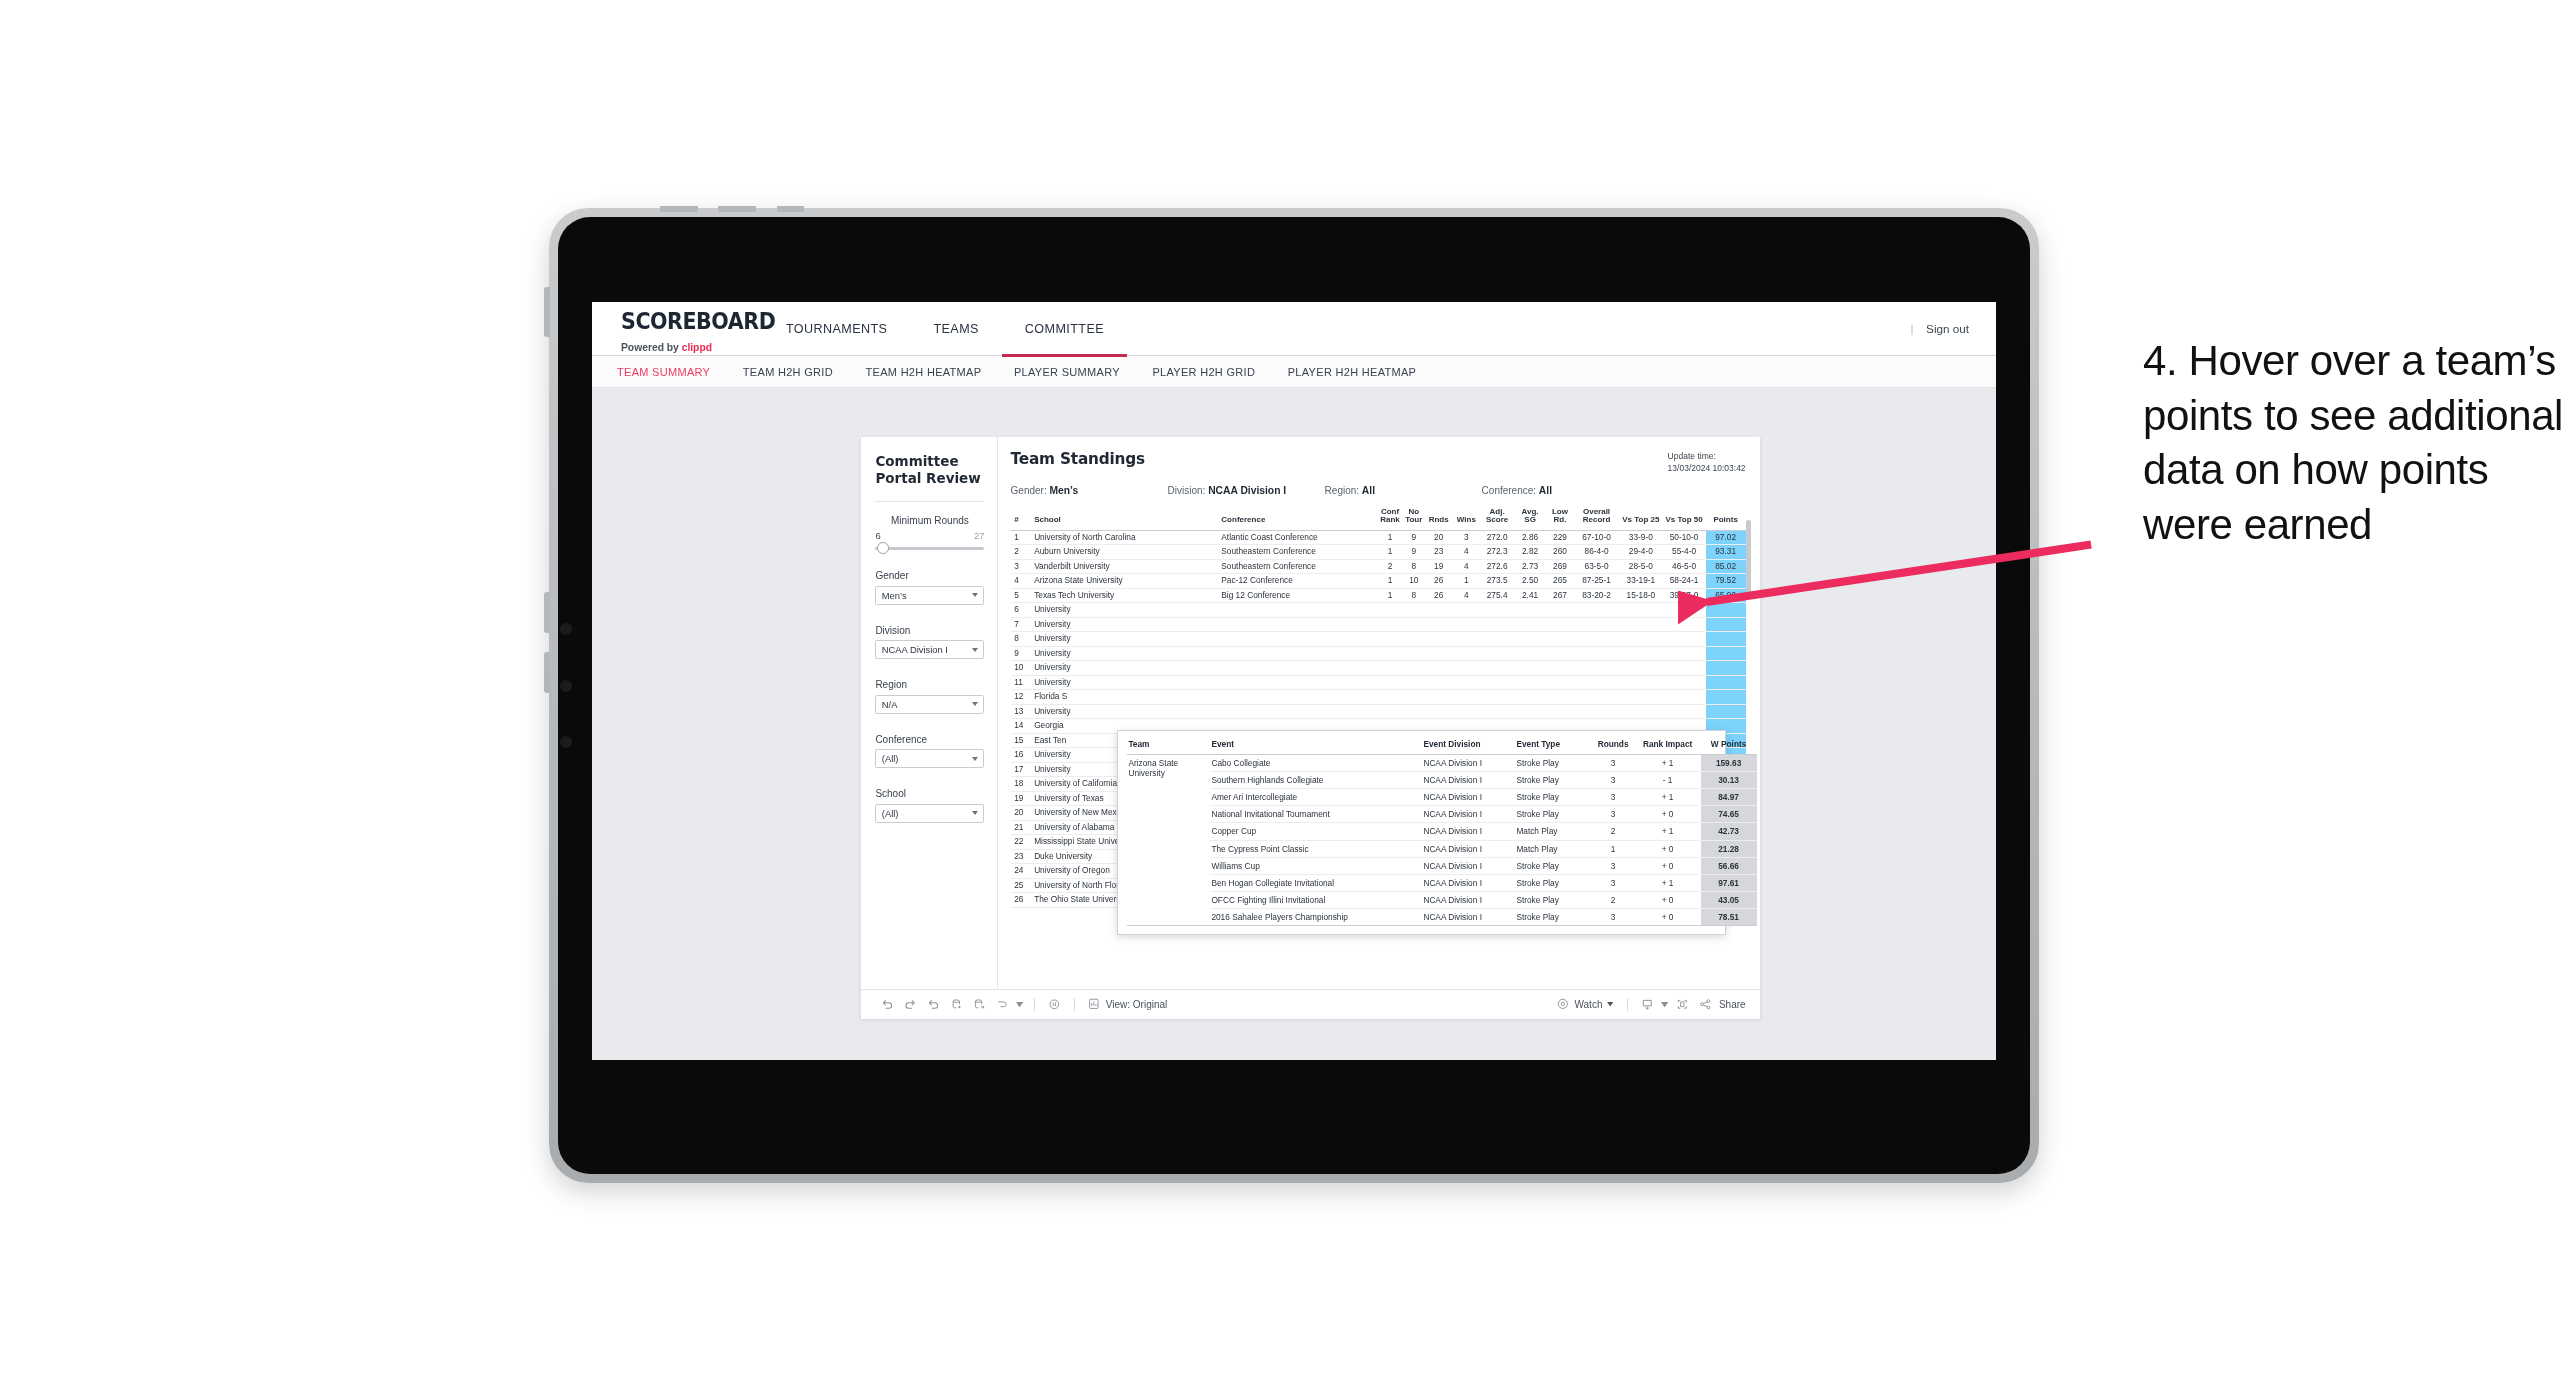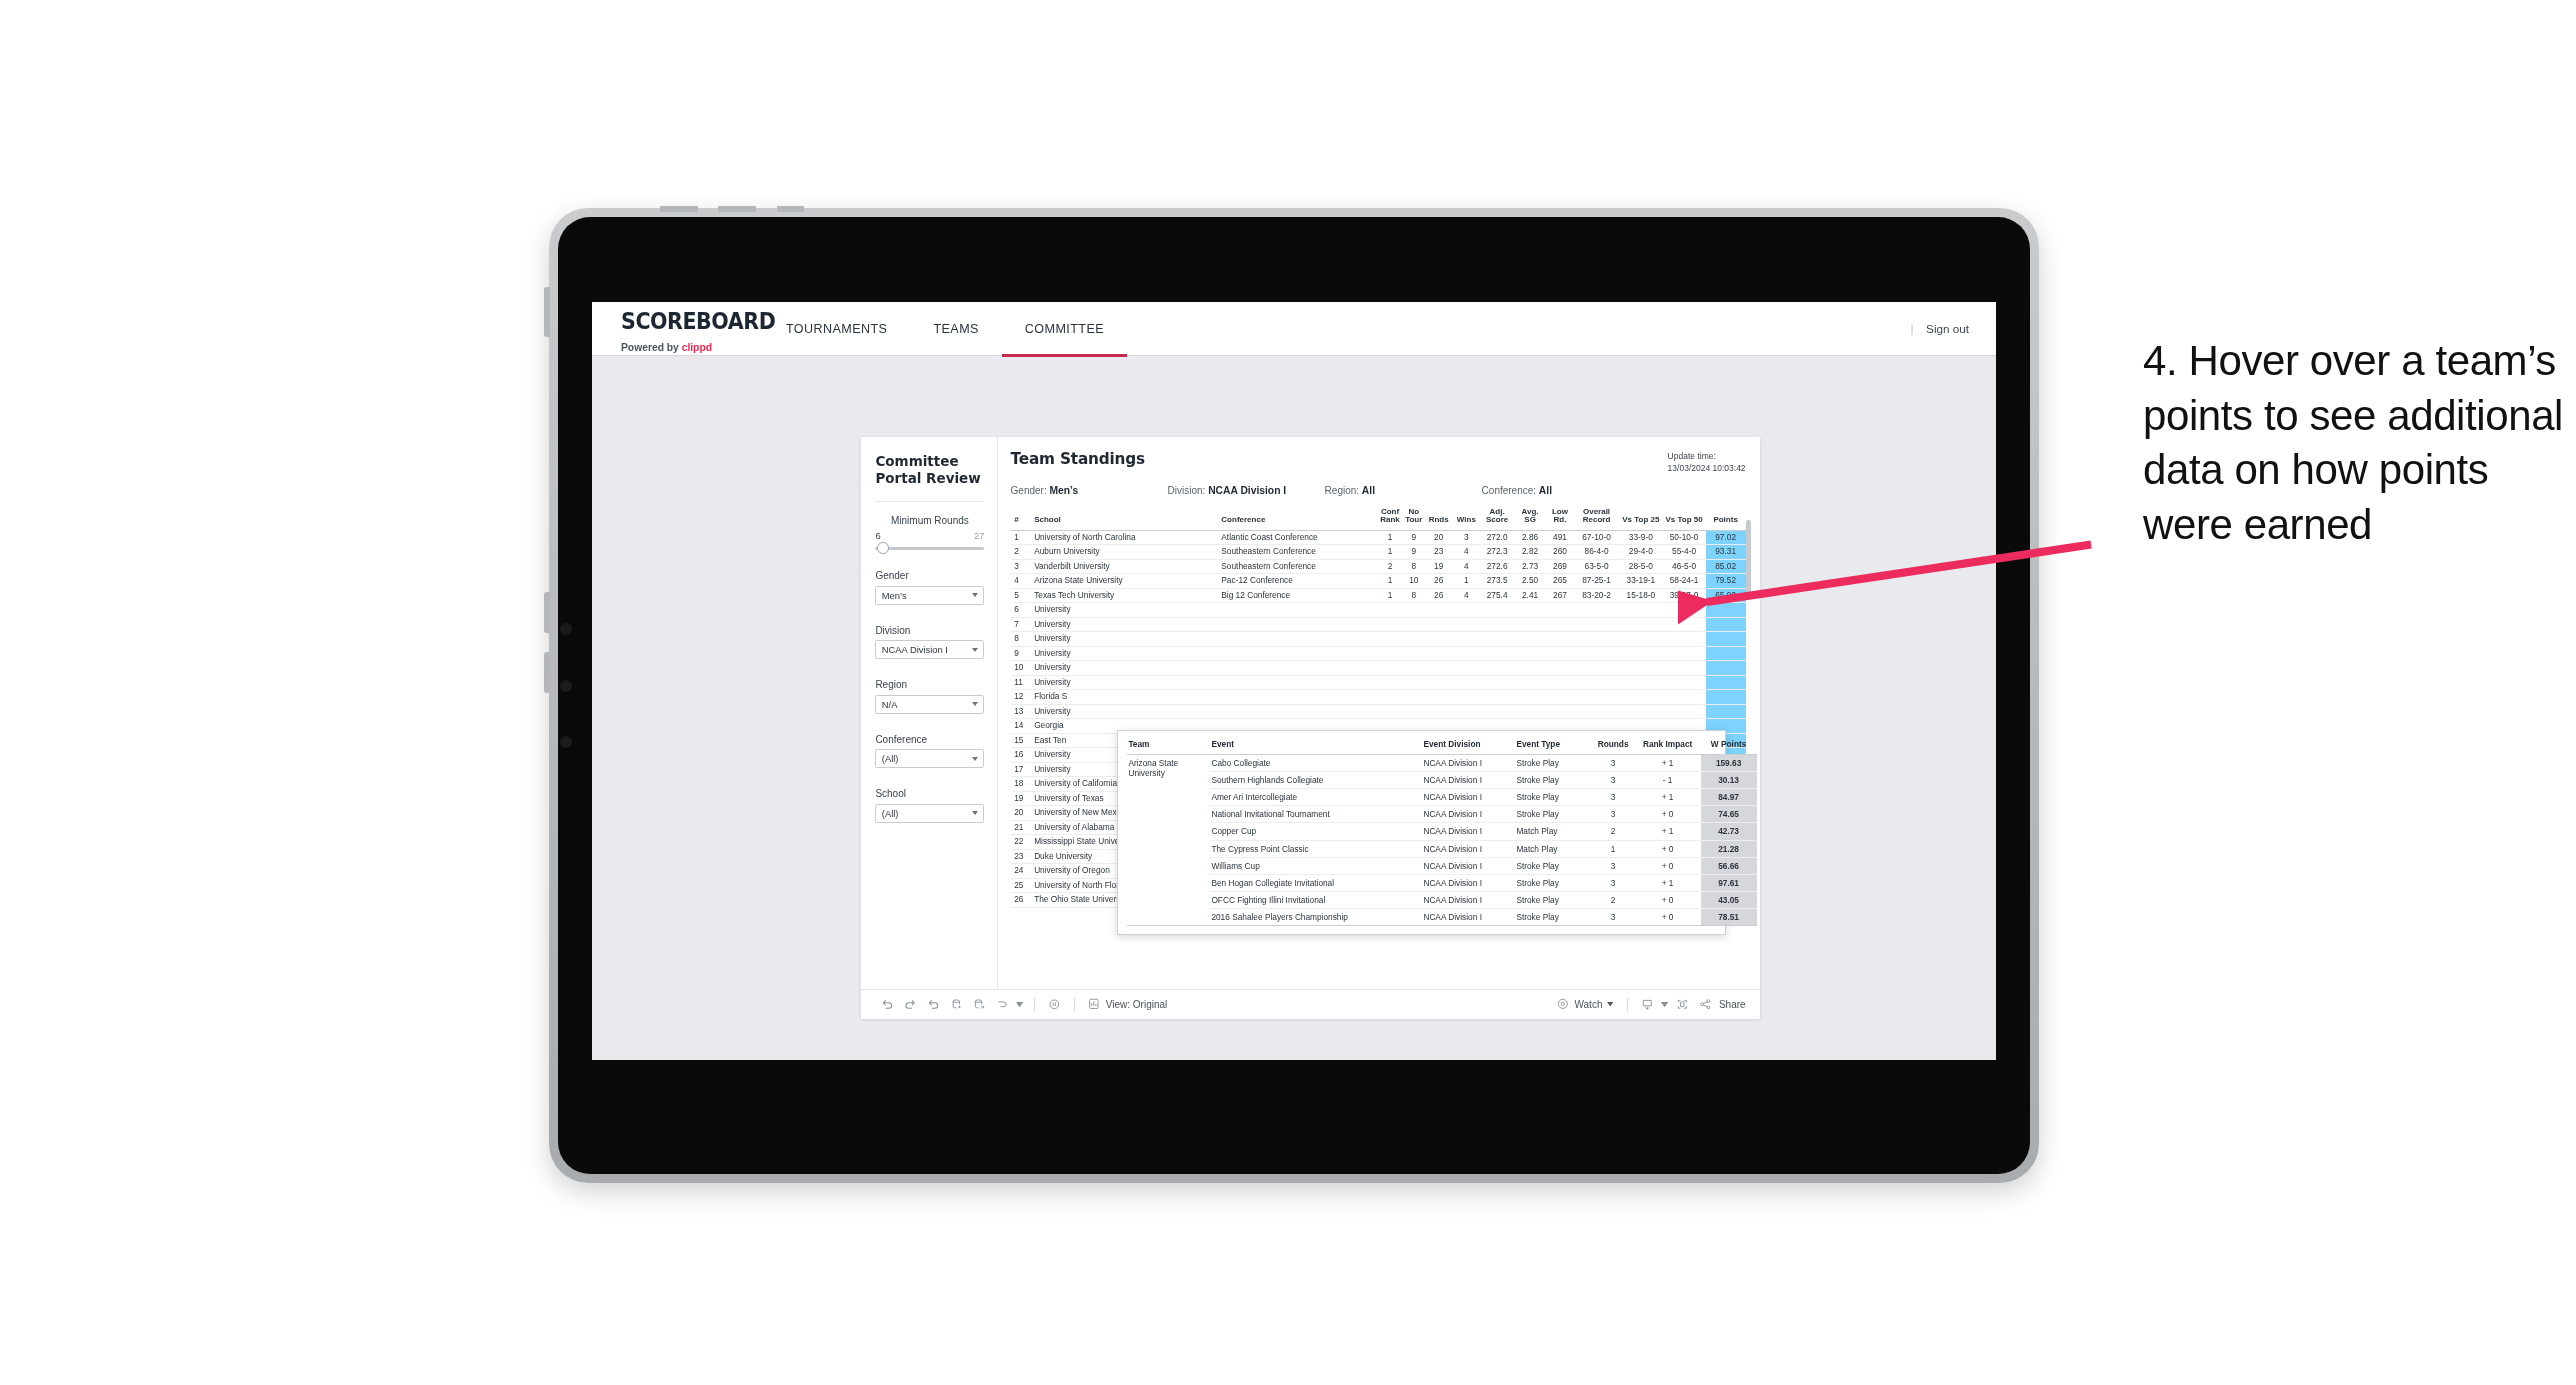--- a/index.html
+++ b/index.html
@@ -255,20 +255,28 @@
     </div>
     <div class="topnav-tab">TOURNAMENTS</div>
     <div class="topnav-tab">TEAMS</div>
     <div class="topnav-tab active">COMMITTEE</div>
     <div id="signout-wrap">
       <span id="signout-div">|</span>
       <span>Sign out</span>
     </div>
   </div>
 
+  <div id="subnav">
+    <div class="subnav-tab active">TEAM SUMMARY</div>
+    <div class="subnav-tab">TEAM H2H GRID</div>
+    <div class="subnav-tab">TEAM H2H HEATMAP</div>
+    <div class="subnav-tab">PLAYER SUMMARY</div>
+    <div class="subnav-tab">PLAYER H2H GRID</div>
+    <div class="subnav-tab">PLAYER H2H HEATMAP</div>
+  </div>
 
   <div id="dash">
     <div id="dash-body">
 
       <div id="filters">
         <div id="filters-title">Committee Portal Review</div>
         <div id="filters-rule"></div>
 
         <div class="f-group">
           <div class="f-label" style="text-align:center">Minimum Rounds</div>
@@ -378,21 +386,21 @@
                 <tr>
                   <td class="l">1</td>
                   <td class="l">University of North Carolina</td>
                   <td class="l">Atlantic Coast Conference</td>
                   <td>1</td>
                   <td>9</td>
                   <td>20</td>
                   <td>3</td>
                   <td>272.0</td>
                   <td>2.86</td>
-                  <td>491</td>
+                  <td>229</td>
                   <td>67-10-0</td>
                   <td>33-9-0</td>
                   <td>50-10-0</td>
                   <td class="pts">97.02</td>
                 </tr>
                 <tr>
                   <td class="l">2</td>
                   <td class="l">Auburn University</td>
                   <td class="l">Southeastern Conference</td>
                   <td>1</td>

